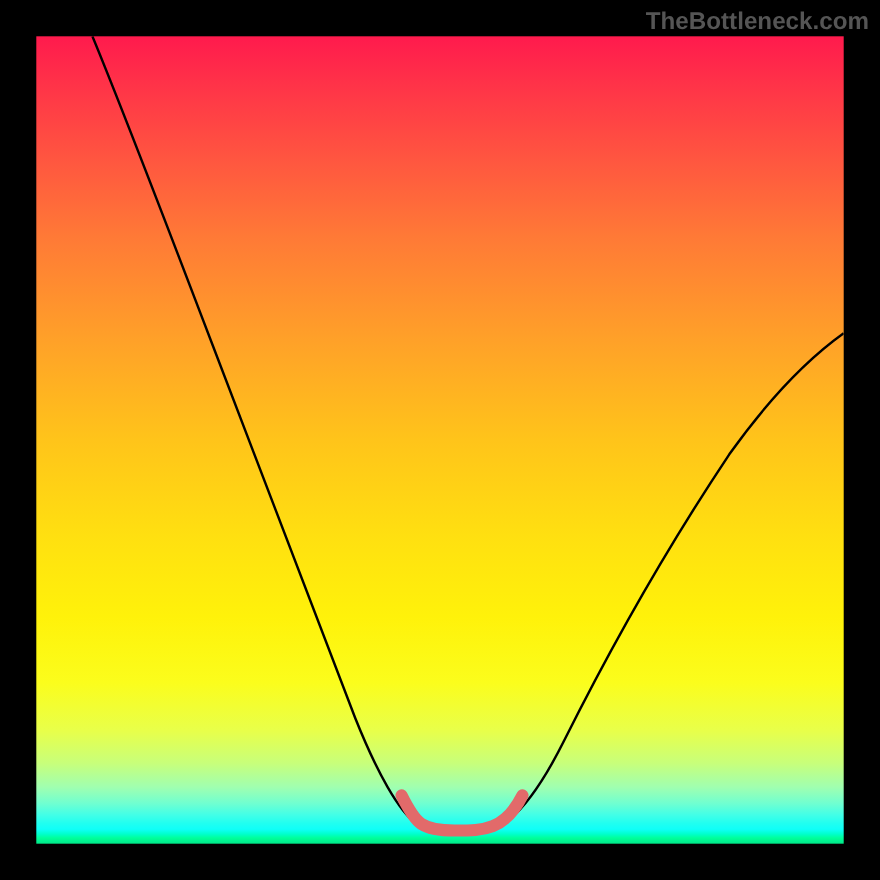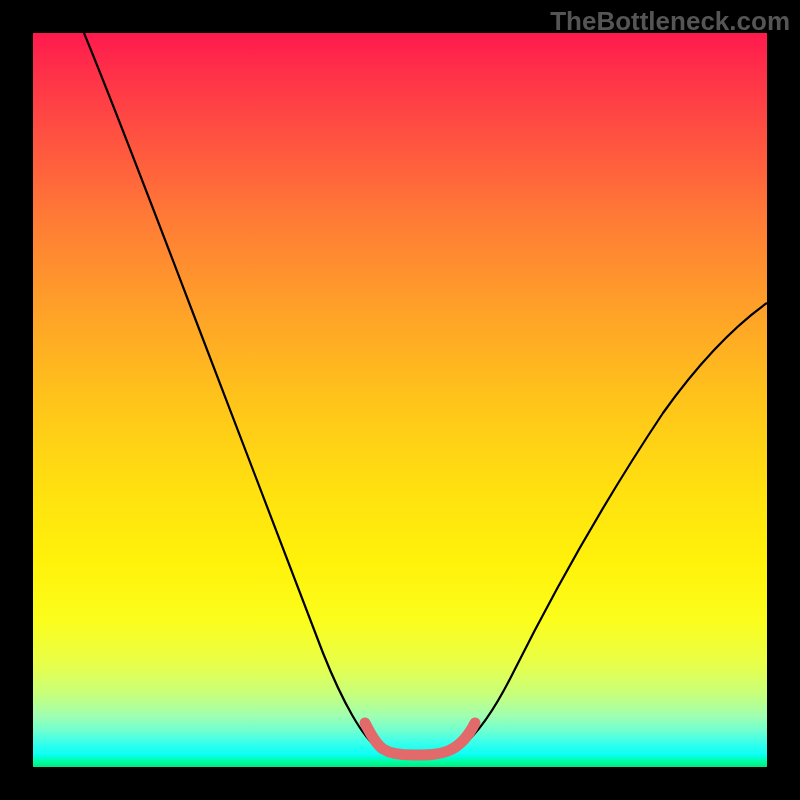--- a/index.html
+++ b/index.html
@@ -9,21 +9,21 @@
     background: #000;
     position: relative;
     overflow: hidden;
     font-family: Arial, sans-serif;
   }
   .watermark {
     position: absolute;
     top: 6px;
     right: 10px;
     color: #555;
-    font-size: 26px;
+    font-size: 22px;
     font-weight: bold;
     z-index: 10;
   }
   .plot-area {
     position: absolute;
     left: 33px;
     top: 33px;
     width: 734px;
     height: 734px;
   }

